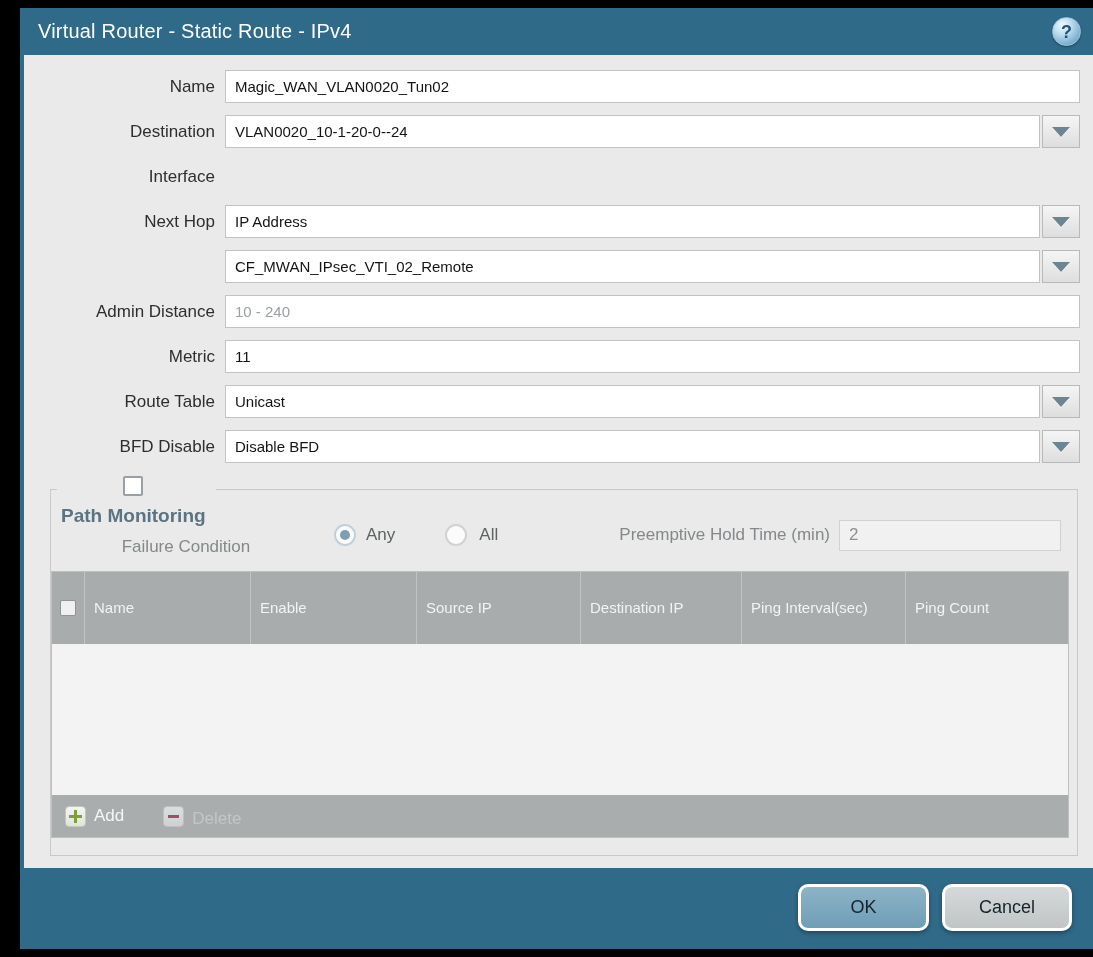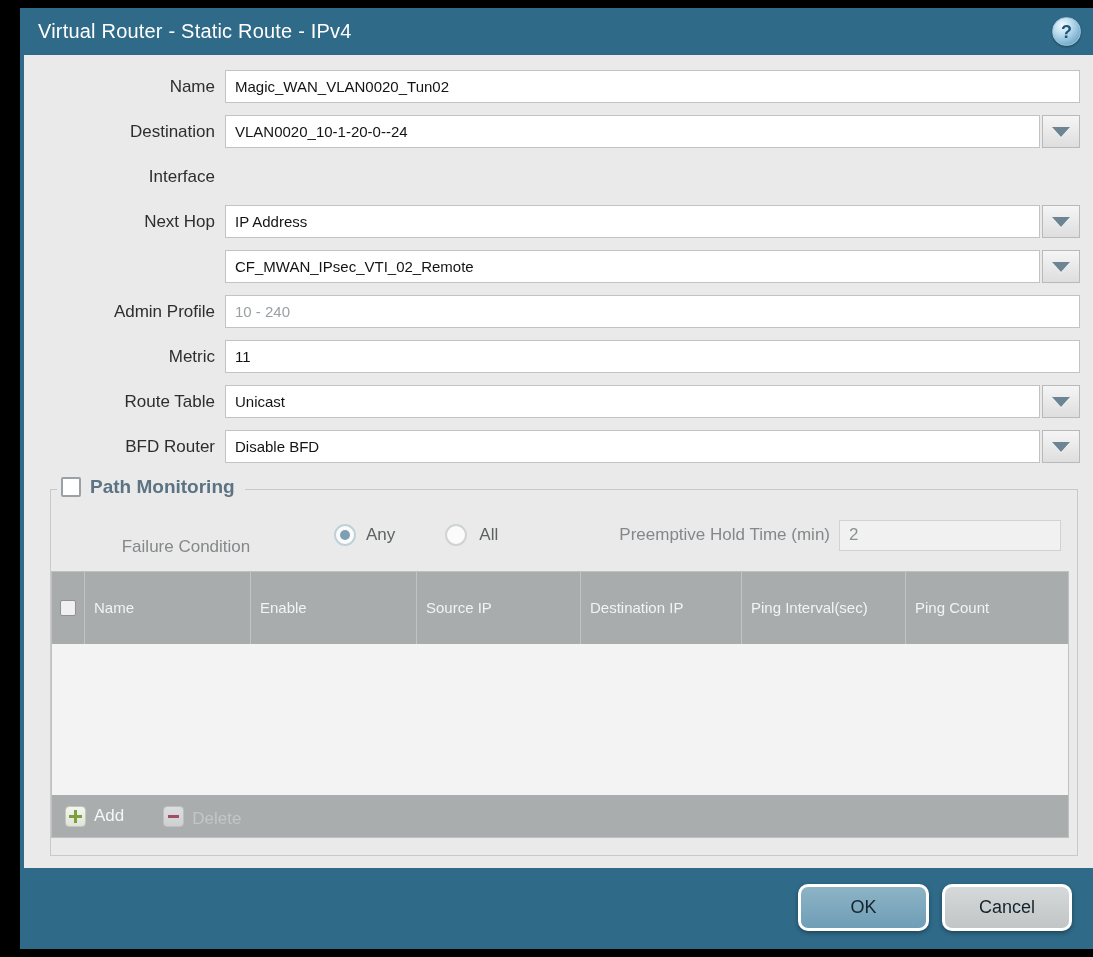--- a/index.html
+++ b/index.html
@@ -50,21 +50,21 @@
   .tri { width:0; height:0; border-left:9px solid transparent;
          border-right:9px solid transparent; border-top:10px solid #6d8492;
          filter:drop-shadow(0 1px 0 rgba(255,255,255,.6)); }
   
   .pm {
     position:absolute; left:26px; top:434px; width:1028px; height:367px;
     border:1px solid #c9c9c9;
   }
   .pm-legend {
     position:absolute; top:-14px; left:6px; background:#eaeaea;
-    padding:0 10px 0 4px; display:flex; align-items:center; gap:9px;
+    padding:0 10px 0 4px; display:flex; align-items:center; gap:9px;flex-direction:column;
   }
   .pm-cb { width:20px; height:20px; background:#ffffff; border:2px solid #9aa0a3;
            border-radius:2px; cursor:pointer; }
   .pm-title { font-size:19px; font-weight:bold; color:#5b7383; }
   .cond-row { position:absolute; left:0; right:16px; top:28px; height:34px;
               display:flex; align-items:center; }
   .fc-lbl { width:270px; flex:none; text-align:center; font-size:17px; color:#84888a;margin-top:24px; }
   .radio { width:22px; height:22px; border-radius:50%; background:#fbfbfb;
            border:2px solid #cfd3d4; flex:none; position:relative; }
   .radio.sel { border-color:#c2d0d8; }
@@ -173,21 +173,21 @@
         <div class="lbl"></div>
         <div class="field">
           <input class="text" type="text" value="CF_MWAN_IPsec_VTI_02_Remote" style="">
           <div class="ddbtn">
             <div class="tri"></div>
           </div>
         </div>
       </div>
 
       <div class="row">
-        <div class="lbl">Admin Profile</div>
+        <div class="lbl">Admin Distance</div>
         <div class="field">
           <input class="text" type="text" placeholder="10 - 240" style="">
         </div>
       </div>
 
       <div class="row">
         <div class="lbl">Metric</div>
         <div class="field">
           <input class="text" type="text" value="11" style="">
         </div>
@@ -197,21 +197,21 @@
         <div class="lbl">Route Table</div>
         <div class="field">
           <input class="text" type="text" value="Unicast" style="">
           <div class="ddbtn">
             <div class="tri"></div>
           </div>
         </div>
       </div>
 
       <div class="row">
-        <div class="lbl">BFD Router</div>
+        <div class="lbl">BFD Disable</div>
         <div class="field">
           <input class="text" type="text" value="Disable BFD" style="">
           <div class="ddbtn">
             <div class="tri"></div>
           </div>
         </div>
       </div>
 
     </div>
 

